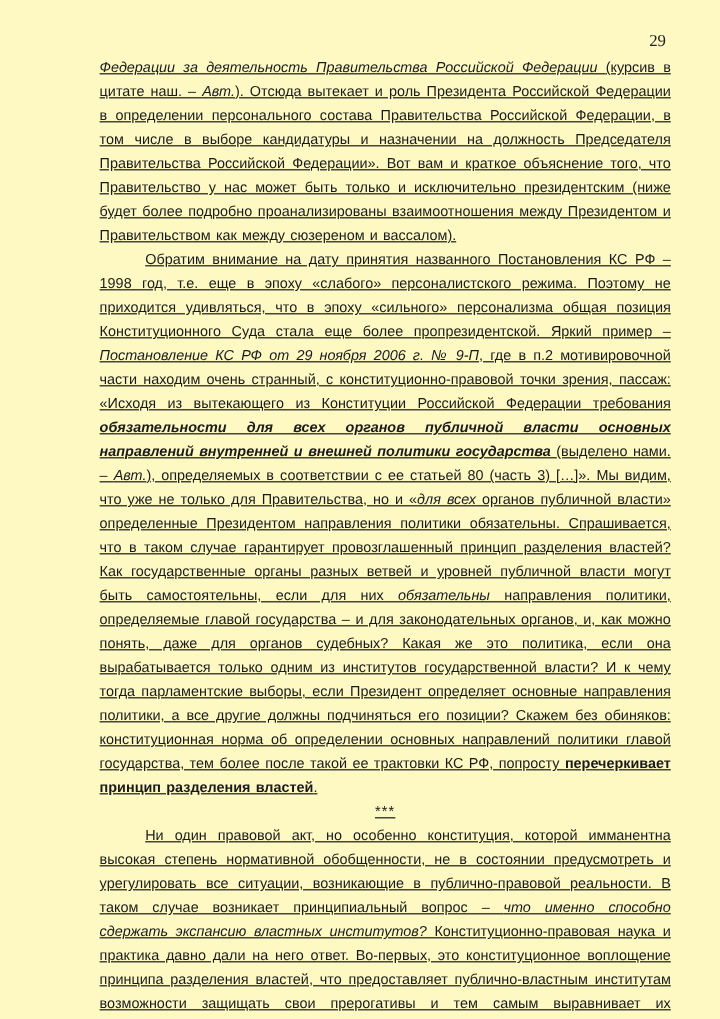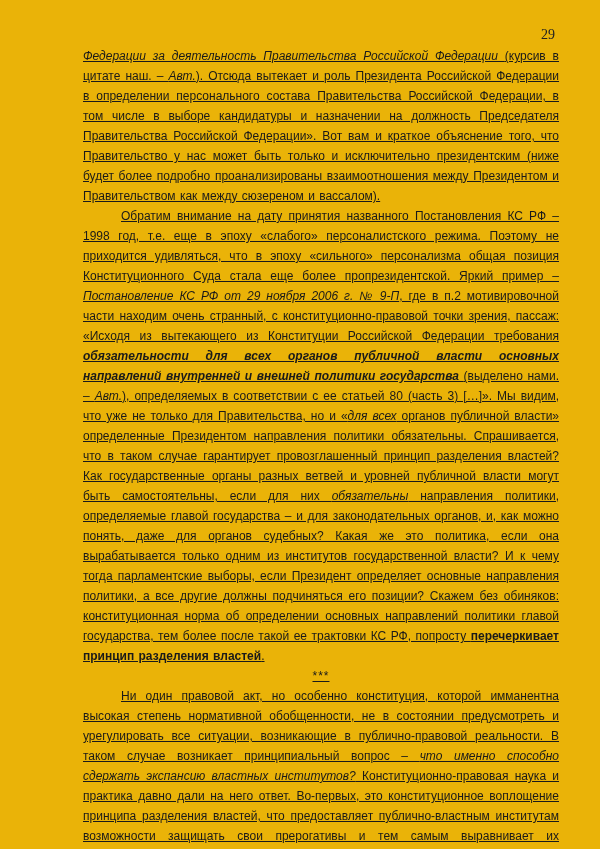--- a/index.html
+++ b/index.html
@@ -4,21 +4,21 @@
 <style>
   html, body {
     margin: 0;
     padding: 0;
     background: #ffffff;
   }
   .page {
     position: relative;
     width: 600px;
     height: 849px;
-    background: #eab308;
+    background: #fef9c3;
     font-family: "Liberation Sans", sans-serif;
     color: #1a1a1a;
     overflow: hidden;
   }
   .pagenum {
     position: absolute;
     top: 27px;
     right: 45px;
     font-family: "Liberation Serif", serif;
     font-size: 14px;

